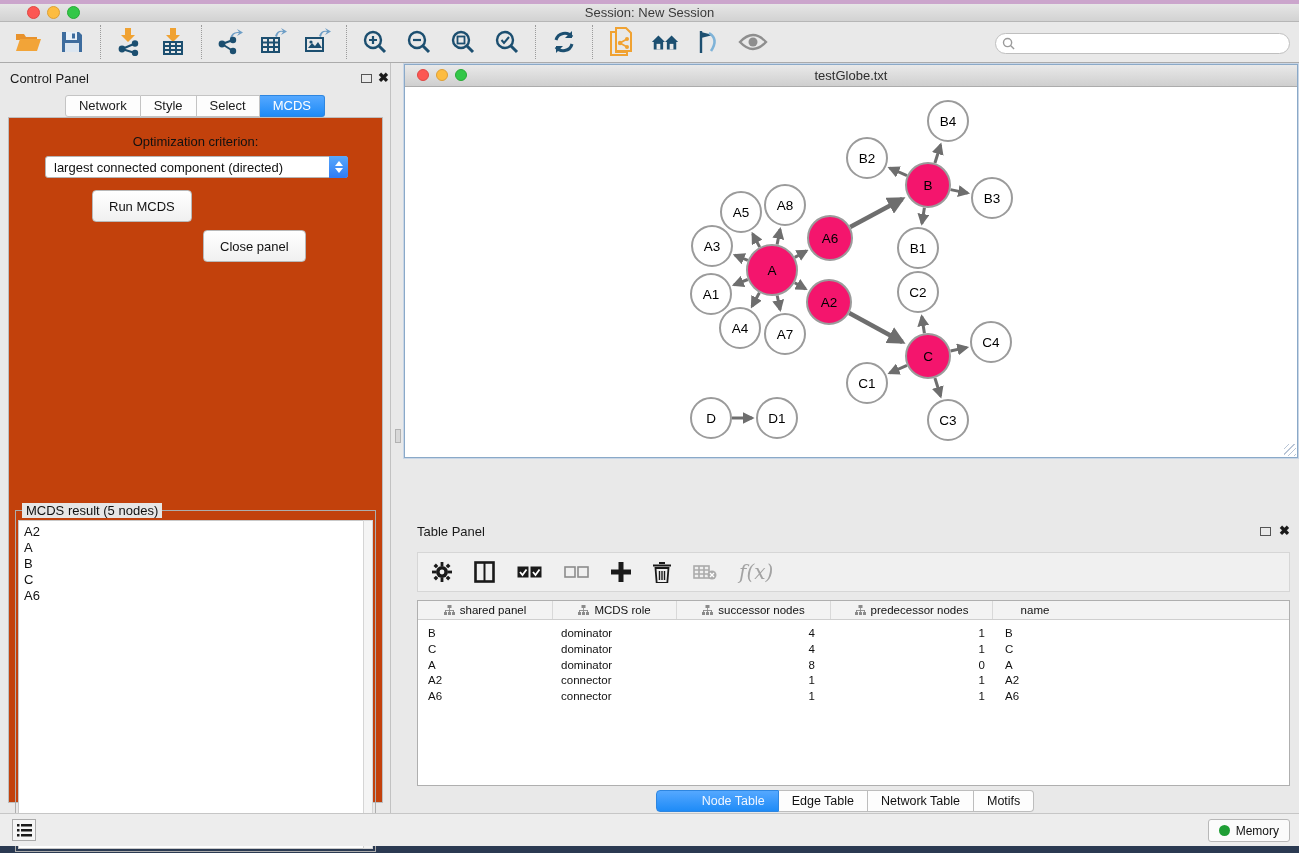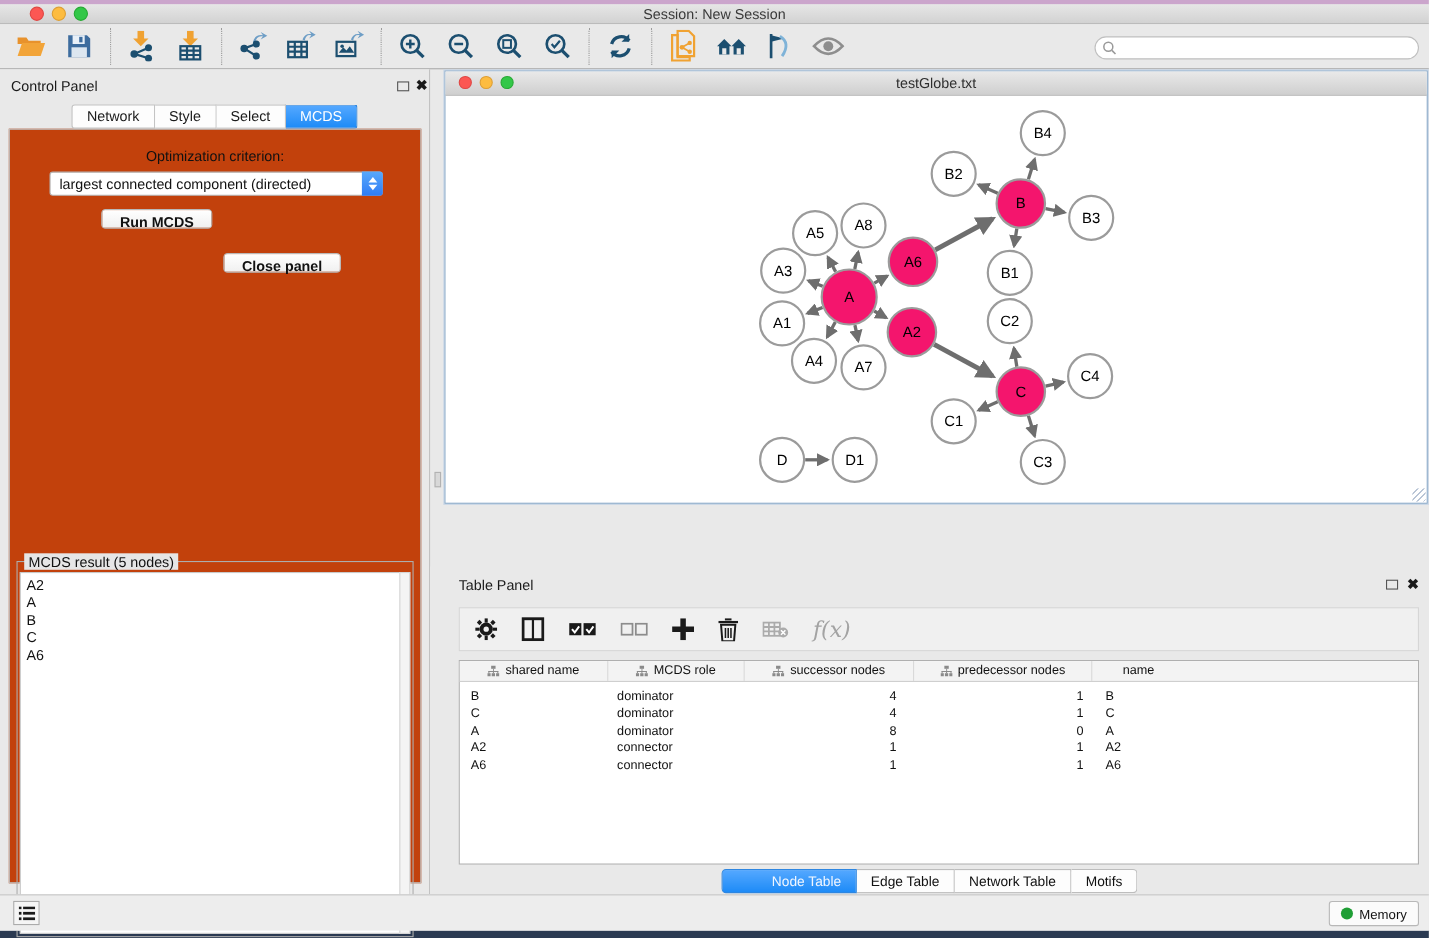--- a/index.html
+++ b/index.html
@@ -49,22 +49,22 @@
   #cp-body { position:absolute; left:8px; top:54px; width:375px; height:686px;
     background:#c2410c; border:1px solid #BEBEBE; }
   #opt-label { position:absolute; left:0; top:16px; width:100%; text-align:center; font-size:13px; color:#111; }
   #criterion { position:absolute; left:36px; top:38px; width:303px; height:22px; background:#fff;
     border:1px solid #B5B5B5; border-radius:3px; display:flex; align-items:center; }
   #criterion .crit-text { flex:1; font-size:13px; color:#111; padding-left:8px; white-space:nowrap; }
   #criterion .stepper { width:19px; height:22px; margin:-1px -1px -1px 0; border-radius:0 3px 3px 0;
     background:linear-gradient(#58A8FB,#2F7CF5); display:flex; flex-direction:column; align-items:center; justify-content:center; gap:2px; }
   .tri-up { width:0; height:0; border-left:4px solid transparent; border-right:4px solid transparent; border-bottom:5px solid #fff; }
   .tri-down { width:0; height:0; border-left:4px solid transparent; border-right:4px solid transparent; border-top:5px solid #fff; }
-  .cp-btn { position:absolute; top:72px; height:18px; background:linear-gradient(#FFFFFF,#F0F0F0);
-    border:1px solid #B9B9B9; border-radius:4px; font-size:13px; color:#111; padding:0 16px; line-height:21px;font-weight:bold; }
+  .cp-btn { position:absolute; top:72px; height:32px; background:linear-gradient(#FFFFFF,#F0F0F0);
+    border:1px solid #B9B9B9; border-radius:4px; font-size:13px; color:#111; padding:0 16px; line-height:21px; }
   #run-btn { left:83px; } #closepanel-btn { left:194px;margin-top:40px; }
 
   #mcds-group { position:absolute; left:6px; top:392px; width:361px; height:342px; border:1px solid #ADADAD; }
   #mcds-title { position:absolute; left:6px; top:-8px; background:#E6E6E6; padding:0 4px; font-size:13px; color:#111; }
   #mcds-list { position:absolute; left:2px; top:9px; width:347px; height:329px; background:#fff;
     border:1px solid #C9C9C9; overflow:hidden; padding:3px 0 0 5px; }
   .mcds-item { font-size:13px; line-height:16px; color:#111; }
   #mcds-scroll { position:absolute; right:2px; top:9px; width:10px; height:329px; background:#F4F4F4; border:1px solid #D5D5D5; }
 
   
@@ -520,21 +520,21 @@
               <rect x="0" y="7" width="3" height="3"></rect>
               <rect x="4" y="7" width="3" height="3"></rect>
               <rect x="8" y="7" width="3" height="3"></rect>
               <path d="M5.2 3 h0.8 v2 h-0.8 z"></path>
               <rect x="1" y="5" width="9" height="0.9"></rect>
               <rect x="1" y="5" width="0.9" height="2"></rect>
               <rect x="5.1" y="5" width="0.9" height="2"></rect>
               <rect x="9.1" y="5" width="0.9" height="2"></rect>
             </g>
           </svg>
-          <span>shared name</span>
+          <span>shared panel</span>
         </div>
         <div class="nt-hcell" style="width: 124px;">
           <svg width="11" height="10" viewBox="0 0 11 10">
             <g fill="#8A8A8A">
               <rect x="3.5" y="0" width="4" height="3"></rect>
               <rect x="0" y="7" width="3" height="3"></rect>
               <rect x="4" y="7" width="3" height="3"></rect>
               <rect x="8" y="7" width="3" height="3"></rect>
               <path d="M5.2 3 h0.8 v2 h-0.8 z"></path>
               <rect x="1" y="5" width="9" height="0.9"></rect>

